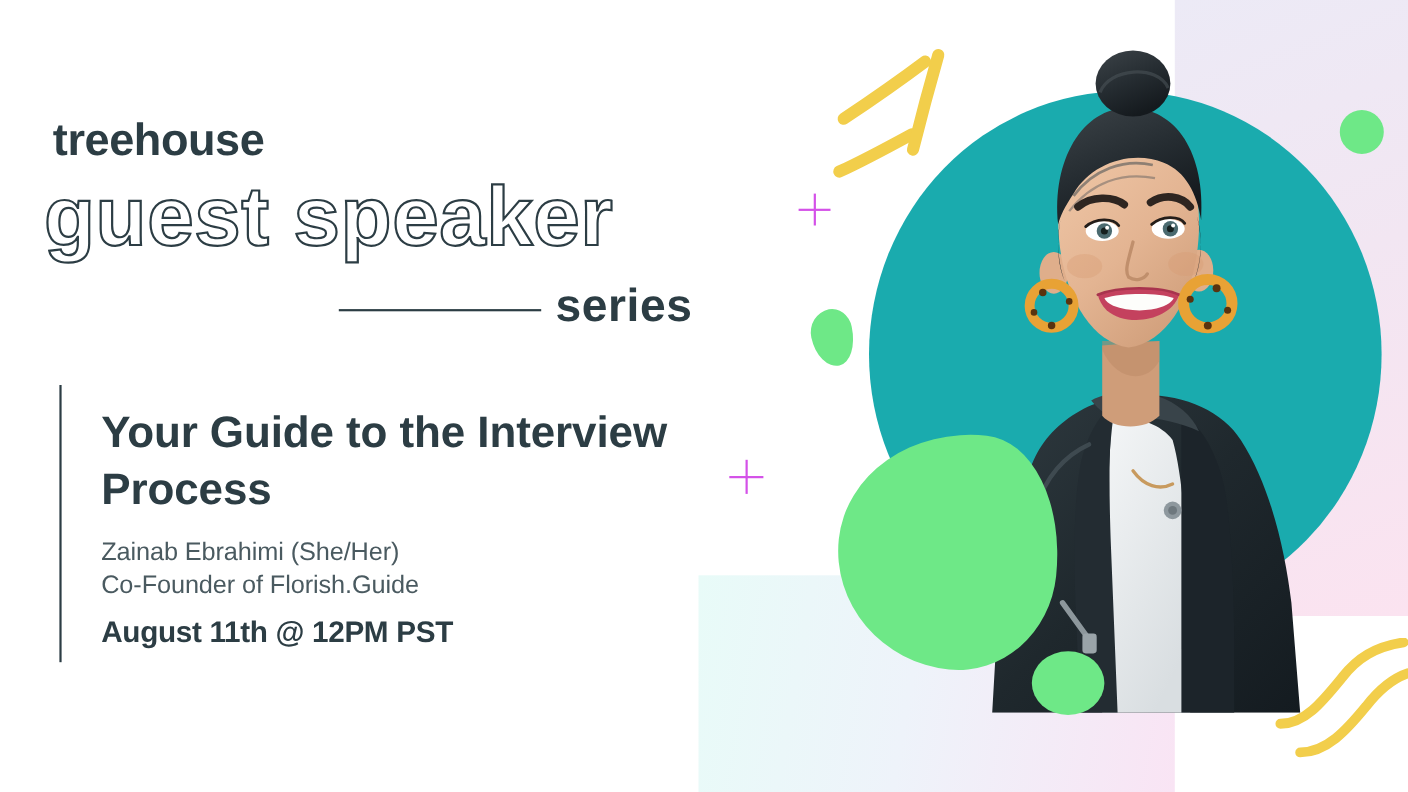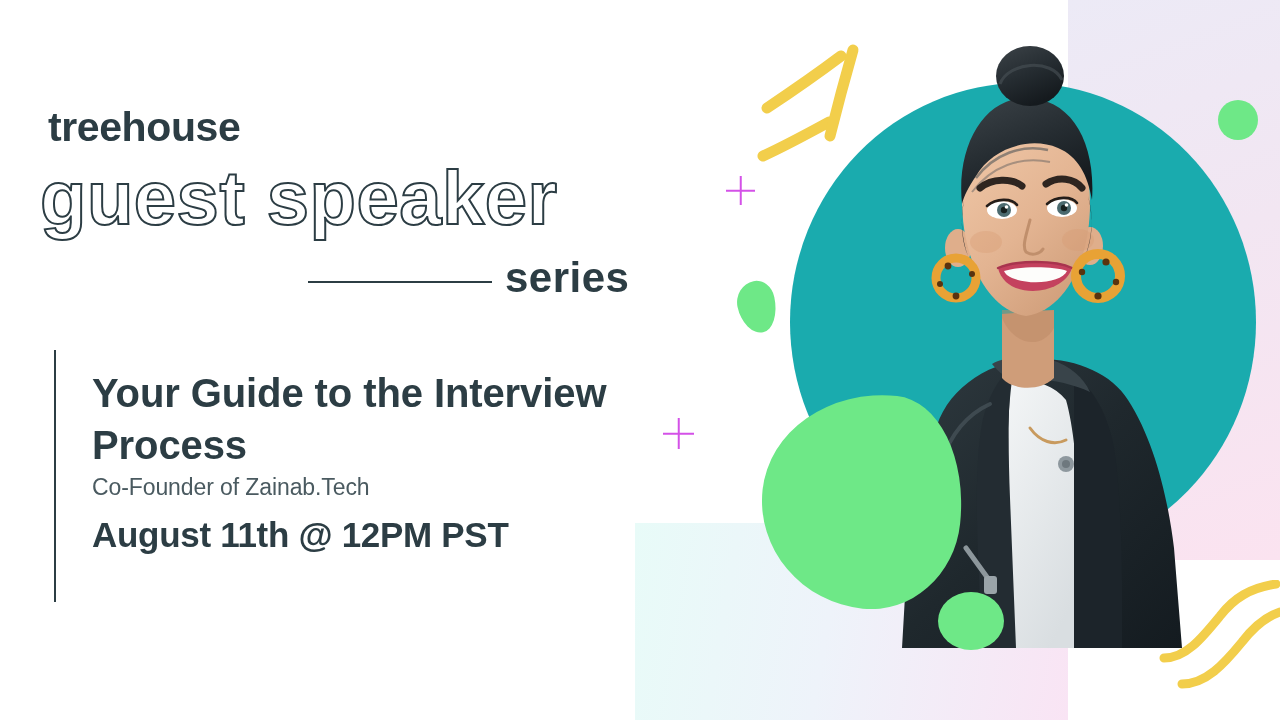--- a/index.html
+++ b/index.html
@@ -202,21 +202,21 @@
   #speaker-name, #speaker-role {
     font-size: 23px;
     font-weight: 400;
     color: #4a5a60;
     line-height: 1.32;
     letter-spacing: -0.1px;
     margin: 0;
   }
   #speaker-name { margin-top: 14px; }
   #event-datetime {
-    font-size: 35px;
+    font-size: 27px;
     font-weight: 700;
     color: #2c3d44;
     line-height: 1.1;
     letter-spacing: -0.3px;
     margin: 14px 0 0 0;
   }
 </style>
 </head>
 <body>
 
@@ -365,17 +365,18 @@
 
   <div id="brand-wordmark">treehouse</div>
   <div id="headline-outline">guest speaker</div>
   <div id="series-rule"></div>
   <div id="series-word">series</div>
 
   <div id="accent-bar"></div>
 
   <div id="detail-block">
     <p id="talk-title">Your Guide to the Interview Process</p>
-    <p id="speaker-role">Co-Founder of Zainab.Tech</p>
+    <p id="speaker-name">Zainab Ebrahimi (She/Her)</p>
+    <p id="speaker-role">Co-Founder of Florish.Guide</p>
     <p id="event-datetime">August 11th @ 12PM PST</p>
   </div>
 
 </div>
 
 </body></html>

